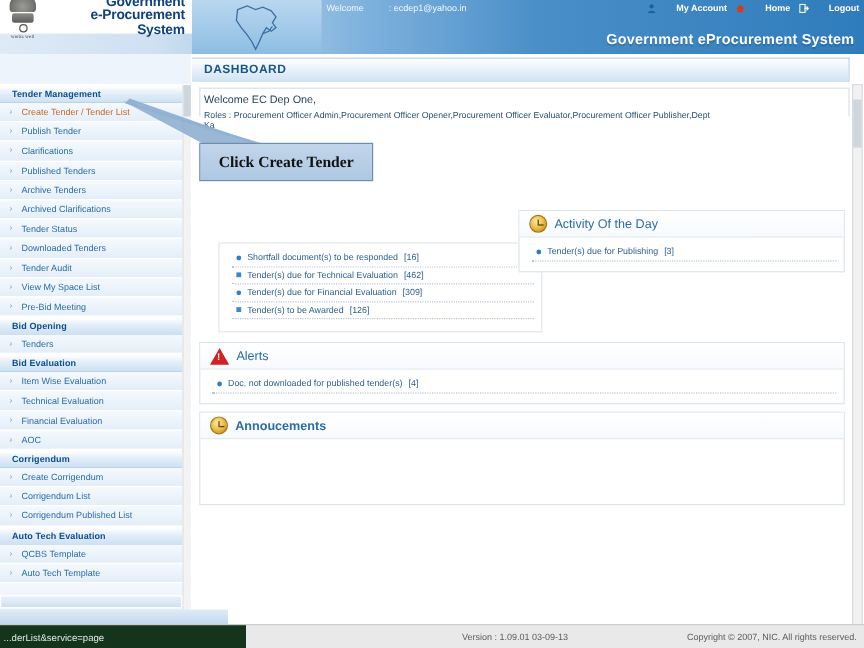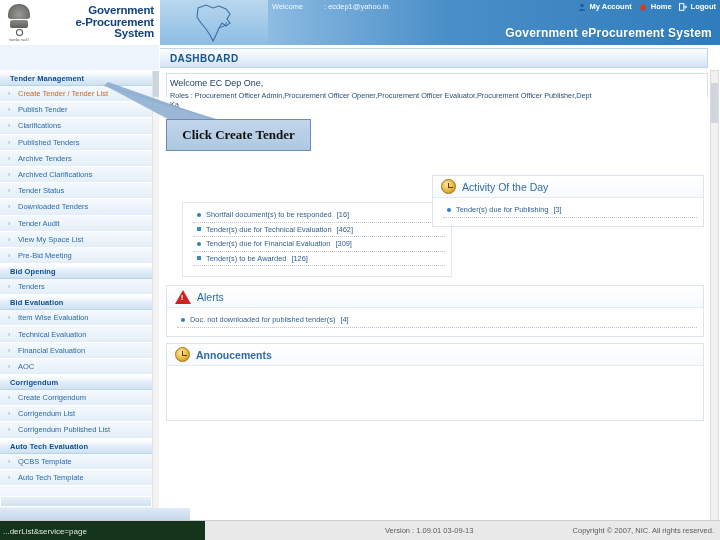--- a/index.html
+++ b/index.html
@@ -11,21 +11,21 @@
   }
   #root { position: relative; width: 720px; height: 540px; background: #fff; }
 
   
   .header {
     position: absolute; left: 0; top: 0; width: 720px; height: 45px;
     background: linear-gradient(to right, #dfeaf6 0%, #cfe0f1 18%, #7fb2dd 42%, #4a8fc8 62%, #2f7cbc 100%);
     overflow: hidden;
   }
   .hdr-left {
-    position: absolute; left: 0; top: 0; width: 160px; height: 45px;
+    position: absolute; left: 0; top: 0; width: 160px; height: 28px;
     background: #ffffff;
     display: flex; align-items: center; gap: 4px; padding-left: 6px;
   }
   .emblem {
     width: 26px; height: 38px;
     display: flex; flex-direction: column; align-items: center; justify-content: flex-start;
     flex: 0 0 auto;
   }
   .emblem .lions {
     width: 22px; height: 17px;
@@ -61,21 +61,21 @@
     position: absolute; left: 272px; top: 2px;
     color: #f2f8ff; font-size: 7.5px; line-height: 9px; width: 300px;
   }
   .hdr-welcome .row { white-space: nowrap; }
   .hdr-welcome .lbl { display: inline-block; width: 52px; }
   .hdr-nav {
     position: absolute; right: 4px; top: 2px;
     display: flex; align-items: center; gap: 7px;
     font-size: 7.5px; color: #ffffff; font-weight: bold;
   }
-  .hdr-nav a { display: flex; align-items: center; gap: 4px; color: #fff; text-decoration: none; }
+  .hdr-nav a { display: flex; align-items: center; gap: 17px; color: #fff; text-decoration: none; }
   .nav-ico { width: 8px; height: 8px; display: inline-block; }
   .hdr-band {
     position: absolute; left: 205px; top: 21px; width: 515px; height: 24px;
     display: flex; align-items: center; justify-content: flex-end; padding-right: 8px;
   }
   .hdr-band span {
     color: #ffffff; font-weight: bold; font-size: 12px; letter-spacing: .2px;
     text-shadow: 0 1px 1px rgba(0,0,0,.18);
   }
 

